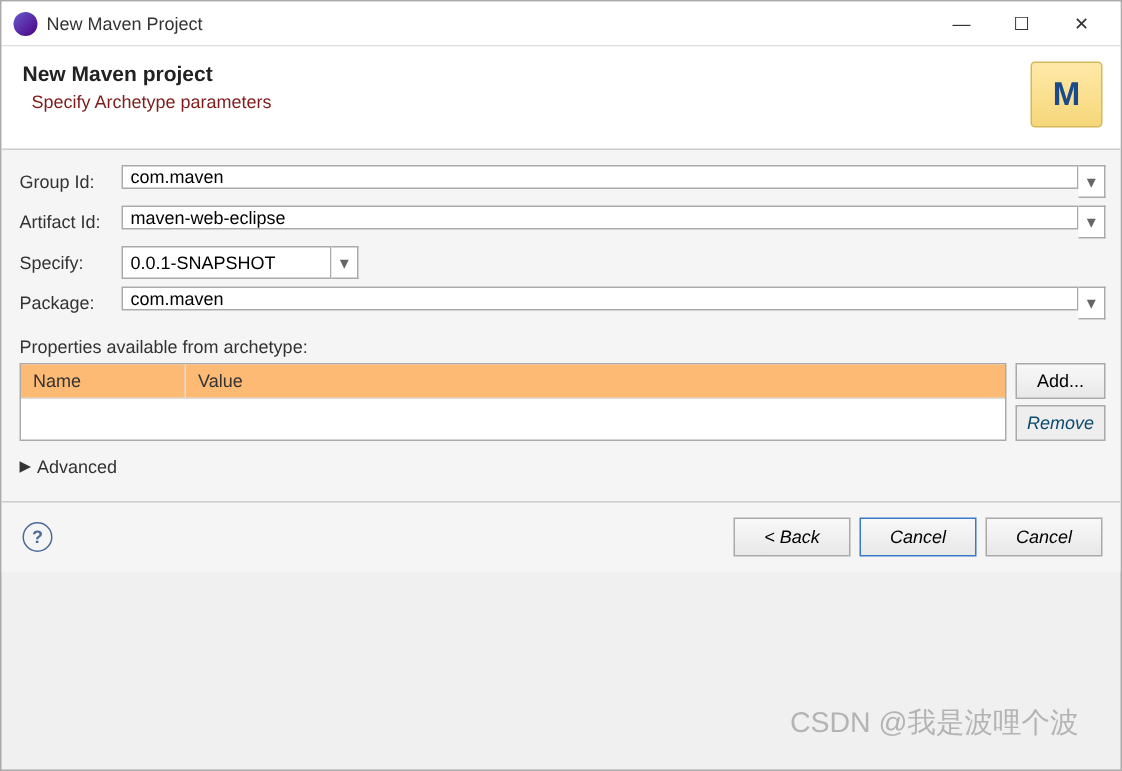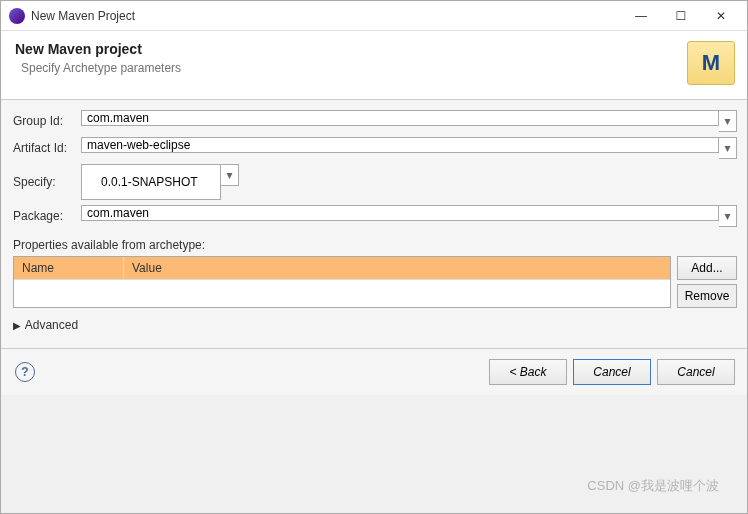--- a/index.html
+++ b/index.html
@@ -5,49 +5,49 @@
     * { box-sizing: border-box; margin: 0; padding: 0; font-family: "Segoe UI", Tahoma, sans-serif; font-size: 12px; }
     body { background: #f0f0f0; width: 748px; height: 514px; display: flex; flex-direction: column; border: 1px solid #aaa; }
     .titlebar { height: 30px; background: #fff; display: flex; align-items: center; padding: 0 8px; border-bottom: 1px solid #ddd; }
     .titlebar .icon { width: 16px; height: 16px; background: linear-gradient(135deg, #6a5acd, #4b0082); border-radius: 50%; margin-right: 6px; }
     .titlebar .title { flex: 1; color: #333; }
     .winbtns { display: flex; gap: 0; }
     .winbtn { width: 40px; height: 28px; display: flex; align-items: center; justify-content: center; color: #333; cursor: pointer; }
     .header { background: #fff; padding: 10px 14px 14px; display: flex; border-bottom: 1px solid #ccc; }
     .header-text { flex: 1; }
     .header-title { font-size: 14px; font-weight: bold; color: #222; margin-bottom: 4px; }
-    .header-subtitle { color: #737373; padding-left: 6px; }
+    .header-subtitle { color: #7f1d1d; padding-left: 6px; }
     .maven-icon { width: 48px; height: 44px; background: linear-gradient(#ffe9a8, #f5d77a); border: 1px solid #d4b85a; border-radius: 3px; display: flex; align-items: center; justify-content: center; font-size: 22px; font-weight: bold; color: #1a4a8a; }
     .content { flex: 1; background: #f5f5f5; padding: 10px 12px; display: flex; flex-direction: column; overflow: hidden; }
     .form-row { display: flex; align-items: center; margin-bottom: 5px; }
     .form-label { width: 68px; color: #333; }
     .form-input { flex: 1; height: 16px; border: 1px solid #aaa; background: #fff; padding: 0 5px; }
-    .form-select { width: 140px; height: 36px; border: 1px solid #aaa; background: #fff; padding: 0 19px; }
+    .form-select { width: 140px; height: 22px; border: 1px solid #aaa; background: #fff; padding: 0 5px; }
     .drop { width: 18px; text-align: center; color: #666; border: 1px solid #aaa; border-left: none; background: #fff; height: 22px; line-height: 20px; }
     .inputwrap { flex: 1; display: flex; }
     .section-label { margin: 6px 0 4px; color: #333; }
     .table-area { flex: 1; display: flex; gap: 6px; min-height: 0; }
     .table { flex: 1; border: 1px solid #aaa; background: #fff; display: flex; flex-direction: column; }
     .thead { display: flex; background: #fdba74; border-bottom: 1px solid #ddd; }
     .th { padding: 4px 8px; border-right: 1px solid #ddd; color: #333; }
     .th:first-child { width: 110px; }
     .th:last-child { flex: 1; border-right: none; }
     .tbody { flex: 1; }
     .side-btns { display: flex; flex-direction: column; gap: 4px; border-radius: 20px; }
     .side-btn { width: 60px; height: 24px; border: 1px solid #aaa; background: linear-gradient(#f8f8f8, #e8e8e8); cursor: pointer; }
-    .side-btn:disabled { color: #000000; background: #eee; }
+    .side-btn:disabled { color: #0c4a6e; background: #eee; font-style: italic; }
     .advanced { margin: 10px 0 6px; display: flex; align-items: center; gap: 4px; cursor: pointer; color: #333; }
     .adv-arrow { font-size: 10px; }
     .footer { background: #f5f5f5; border-top: 1px solid #ccc; padding: 10px 14px; display: flex; align-items: center; }
     .help-icon { width: 20px; height: 20px; border: 1.5px solid #4a6a9a; border-radius: 50%; display: flex; align-items: center; justify-content: center; color: #4a6a9a; font-weight: bold; cursor: pointer; }
     .footer-btns { margin-left: auto; display: flex; gap: 6px; }
     .btn { min-width: 78px; height: 26px; border: 1px solid #aaa; background: linear-gradient(#f8f8f8, #e8e8e8); cursor: pointer; padding: 0 10px; font-style: italic; }
     .btn:disabled { color: #999; }
     .btn.primary { border: 1.5px solid #3a78c8; }
-    .watermark { position: absolute; right: 30px; bottom: 18px; color: rgba(120,120,120,0.5); font-size: 13px; pointer-events: none; }
+    .watermark { position: absolute; right: 30px; bottom: 18px; color: rgba(120,120,120,0.5); font-size: 19px; pointer-events: none; }
     .wrap { position: relative; width: 748px; height: 514px; }
   </style>
 </head>
 <body>
 <div class="wrap">
 
 <div class="titlebar">
   <div class="icon"></div>
   <div class="title">New Maven Project</div>
   <div class="winbtns">

